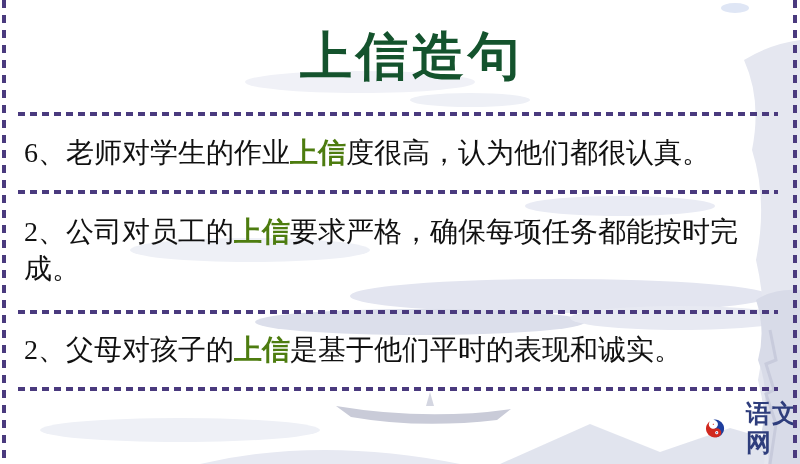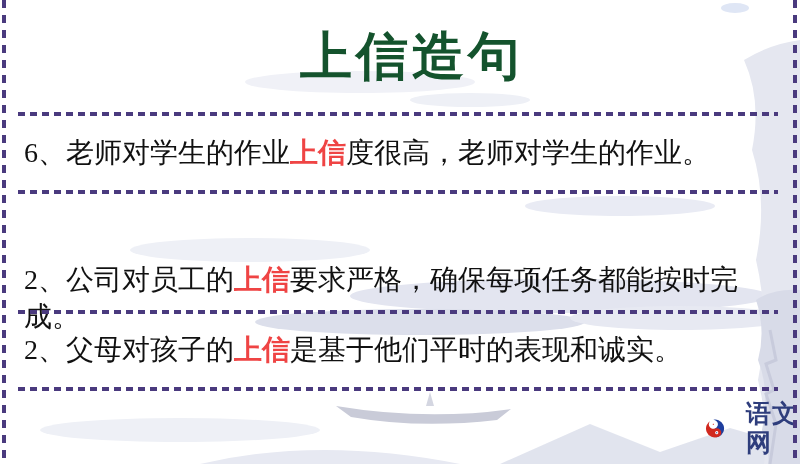--- a/index.html
+++ b/index.html
@@ -31,23 +31,23 @@
     position:absolute;top:14px;left:12px;width:800px;height:86px;line-height:86px;
     text-align:center;font-size:52px;font-weight:bold;color:#14532d;z-index:2;
     letter-spacing:4px;
   }
 
   .sentence{
     position:absolute;left:24px;width:740px;z-index:2;
     font-size:28px;line-height:37px;color:#111;text-align:left;
   }
   .s1{top:134px;}
-  .s2{top:213px;margin-top:48px;}
+  .s2{top:213px;}
   .s3{top:331px;}
-  .kw{color:#ef4444;font-weight:bold;}
+  .kw{color:#4d7c0f;font-weight:bold;}
 
   .logo{
     position:absolute;left:705px;top:412px;height:32px;z-index:2;
     display:flex;align-items:center;gap:21px;cursor:pointer;
   }
   .logo-icon{width:29px;height:29px;display:block;}
   .logo-text{
     font-family:"Liberation Sans","DejaVu Sans",sans-serif;
     font-size:25px;font-weight:bold;color:#2e3d7c;letter-spacing:1px;line-height:29px;
   }
@@ -83,21 +83,21 @@
   <div class="vborder right"></div>
 
   <div class="title">上信造句</div>
 
   <div class="hrule" style="top:112px"></div>
   <div class="hrule" style="top:190px"></div>
   <div class="hrule" style="top:310px"></div>
   <div class="hrule" style="top:387px"></div>
 
   <div class="sentence s1">
-    <span>6、老师对学生的作业</span><span class="kw">上信</span><span>度很高，老师对学生的作业。</span>
+    <span>6、老师对学生的作业</span><span class="kw">上信</span><span>度很高，认为他们都很认真。</span>
   </div>
 
   <div class="sentence s2">
     <span>2、公司对员工的</span><span class="kw">上信</span><span>要求严格，确保每项任务都能按时完成。</span>
   </div>
 
   <div class="sentence s3">
     <span>2、父母对孩子的</span><span class="kw">上信</span><span>是基于他们平时的表现和诚实。</span>
   </div>
 

